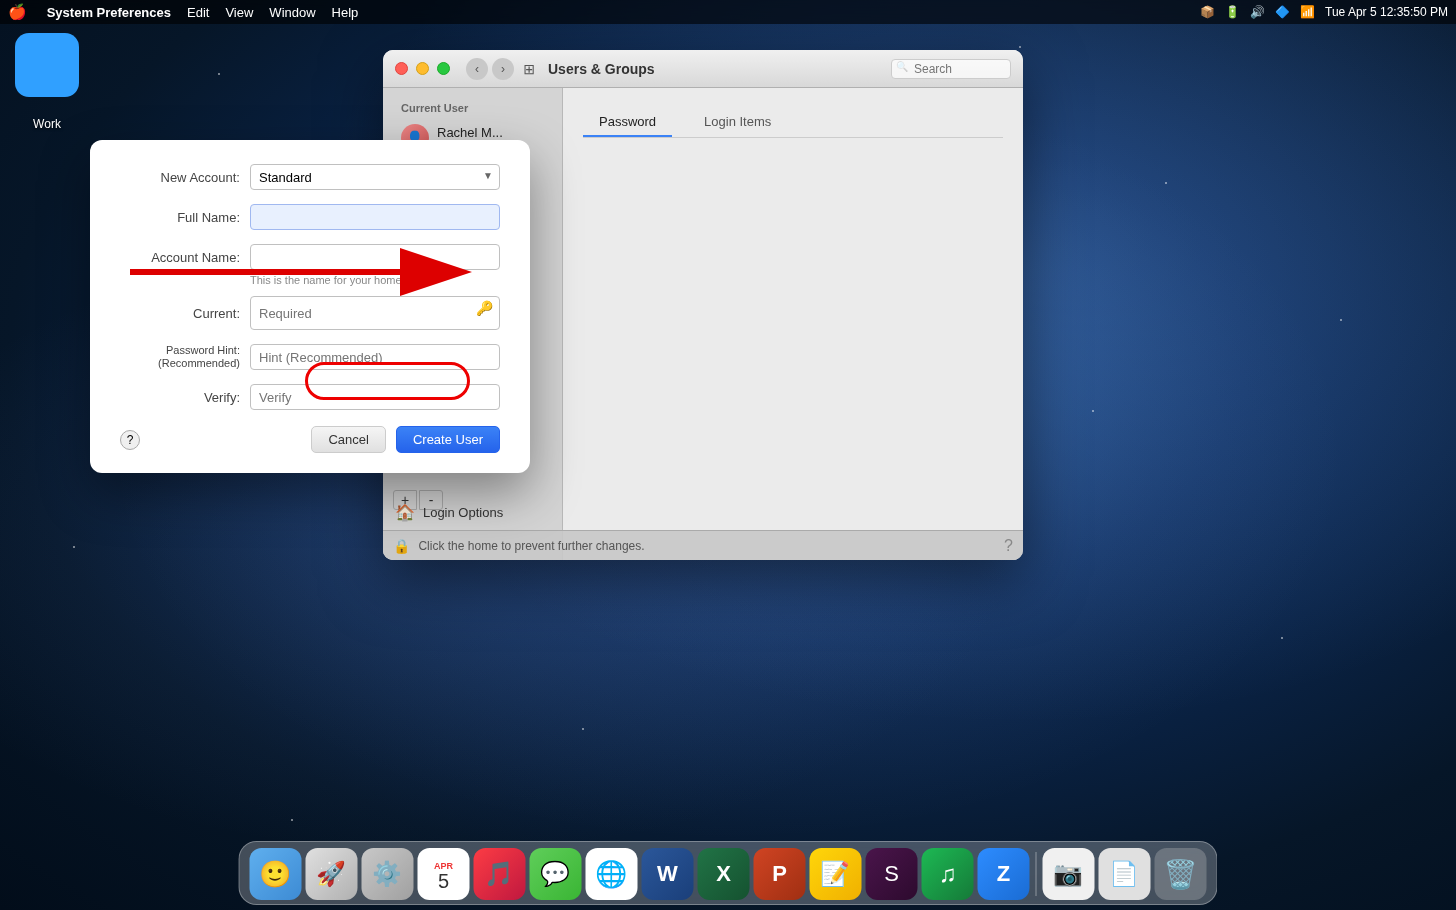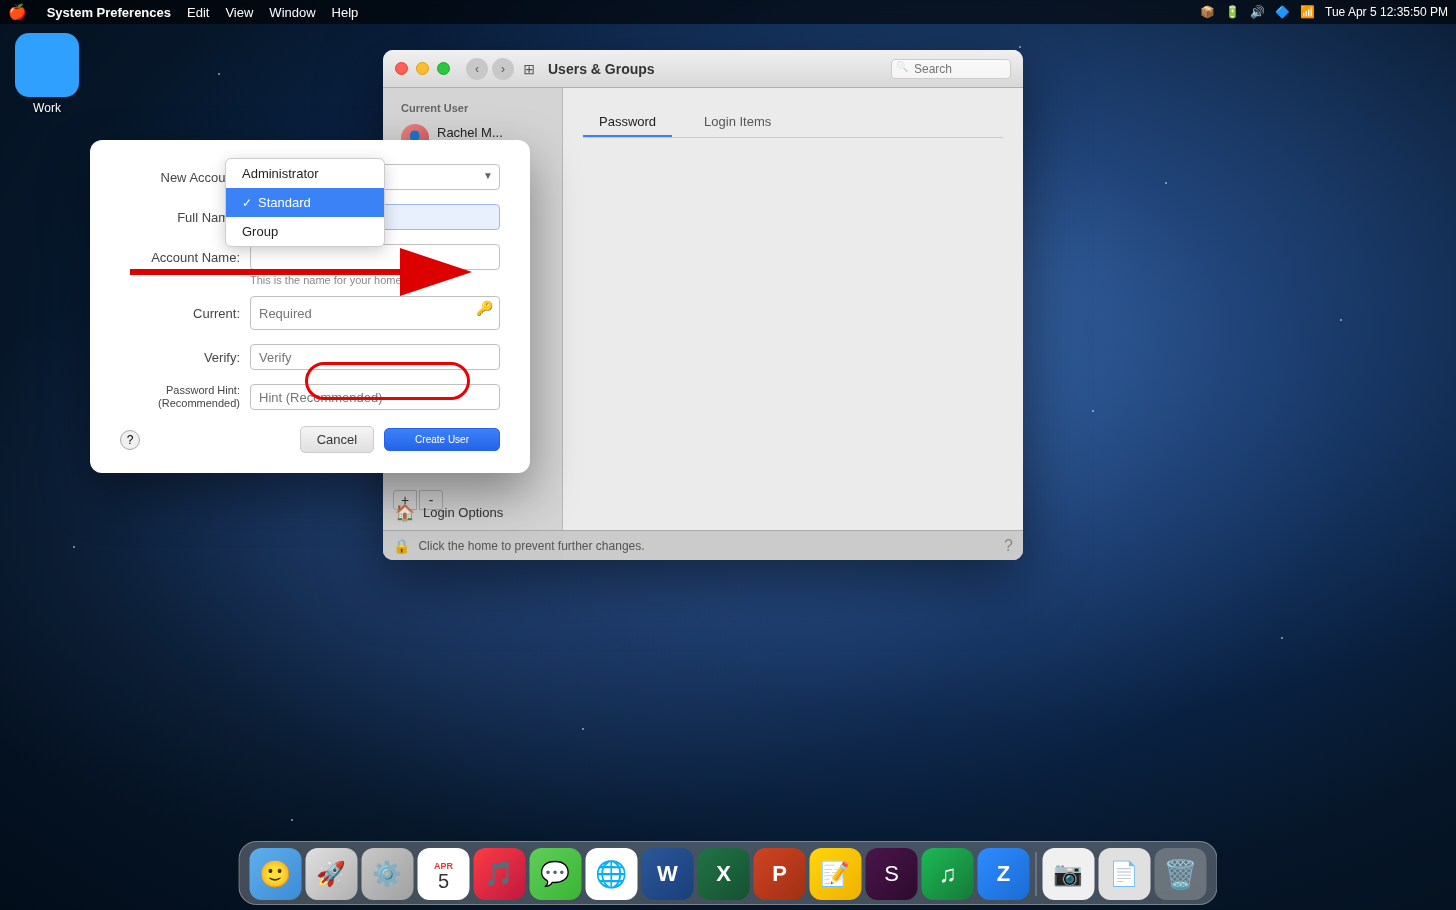--- a/index.html
+++ b/index.html
@@ -69,21 +69,21 @@
     }
 
     
     .desktop-icon {
       position: absolute;
       top: 33px;
       left: 7px;
       display: flex;
       flex-direction: column;
       align-items: center;
-      gap: 4px;
+      gap: 20px;
       cursor: pointer;
       width: 80px;
     }
     .desktop-icon-img {
       width: 64px;
       height: 64px;
       background: #30a0ff;
       border-radius: 14px;
     }
     .desktop-icon-label {
@@ -360,25 +360,25 @@
     .btn-cancel {
       padding: 5px 16px;
       border: 1px solid #ccc;
       border-radius: 5px;
       background: linear-gradient(to bottom, #f5f5f5, #e0e0e0);
       font-size: 13px;
       cursor: pointer;
       color: #333;
     }
     .btn-create {
-      padding: 5px 30px;
+      padding: 5px 16px;
       border: 1px solid #2563eb;
       border-radius: 5px;
       background: linear-gradient(to bottom, #3b82f6, #2563eb);
-      font-size: 10px;
+      font-size: 13px;
       cursor: pointer;
       color: white;
       font-weight: 500;
     }
 
     
     .dropdown-menu {
       position: absolute;
       top: 158px;
       left: 225px;
@@ -644,53 +644,41 @@
 
     <div class="dialog-form-row">
       <div class="dialog-label">Current:</div>
       <div class="password-wrapper">
         <input type="password" style="width: 100%; height: 34px; border: 1px solid rgb(192, 192, 192); border-radius: 4px; padding: 0px 26px 0px 8px; font-size: 13px;" placeholder="Required">
         <span class="password-key-icon">🔑</span>
       </div>
     </div>
 
     <div class="dialog-form-row">
-      <div class="dialog-label">Verify:</div>
-      <input class="dialog-input" type="password" placeholder="Verify" style="">
-    </div>
-
-    <div class="dialog-form-row">
       <div class="dialog-label small">
         <span>Password Hint:</span><br>
         <span>(Recommended)</span>
       </div>
       <input class="dialog-input" type="text" placeholder="Hint (Recommended)" style="">
     </div>
 
+    <div class="dialog-form-row">
+      <div class="dialog-label">Verify:</div>
+      <input class="dialog-input" type="password" placeholder="Verify" style="">
+    </div>
+
     <div class="dialog-buttons">
       <button class="help-btn">?</button>
       <button class="btn-cancel">Cancel</button>
       <button class="btn-create">Create User</button>
     </div>
 
     <div class="red-circle"></div>
   </div>
 
-  <div class="dropdown-menu">
-    <div class="dropdown-item">
-      <span>Administrator</span>
-    </div>
-    <div class="dropdown-item selected">
-      <span class="check-mark">✓</span>
-      <span>Standard</span>
-    </div>
-    <div class="dropdown-item">
-      <span>Group</span>
-    </div>
-  </div>
 
   <svg style="position:absolute;top:242px;left:130px;z-index:800;pointer-events:none;" width="380" height="60">
     <defs>
       <marker id="arrowhead" markerWidth="12" markerHeight="8" refX="10" refY="4" orient="auto">
         <polygon points="0 0, 12 4, 0 8" fill="#dd0000"></polygon>
       </marker>
     </defs>
     <line x1="0" y1="30" x2="330" y2="30" stroke="#dd0000" stroke-width="6" marker-end="url(#arrowhead)"></line>
   </svg>
 

